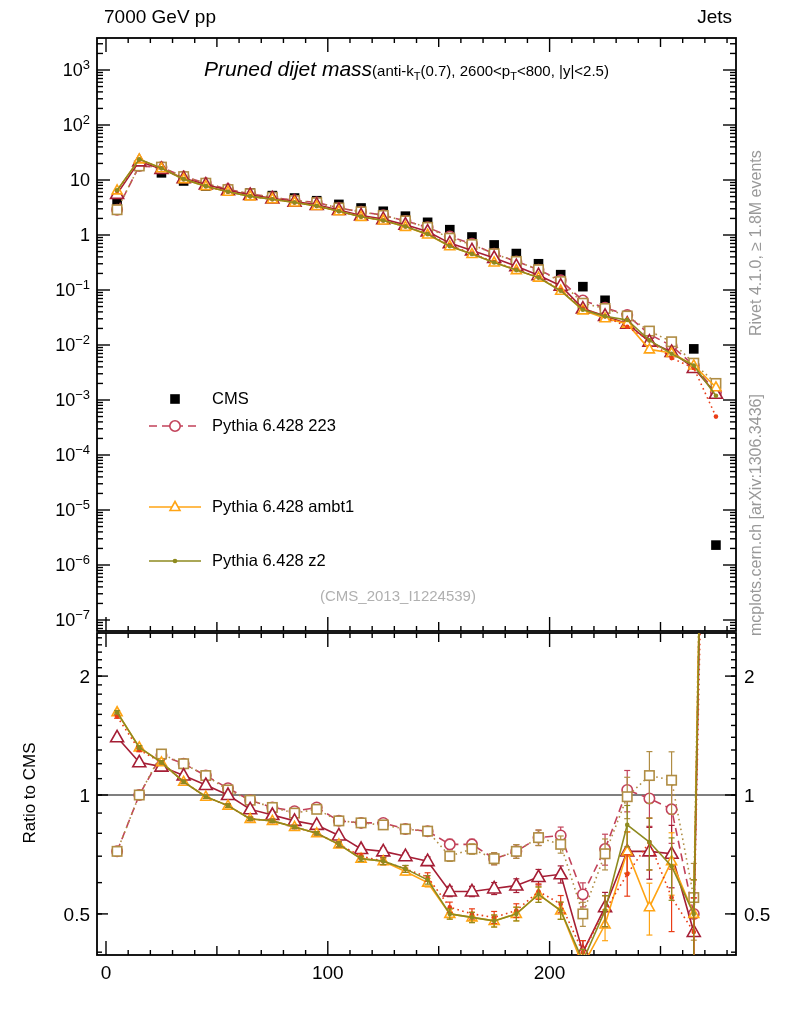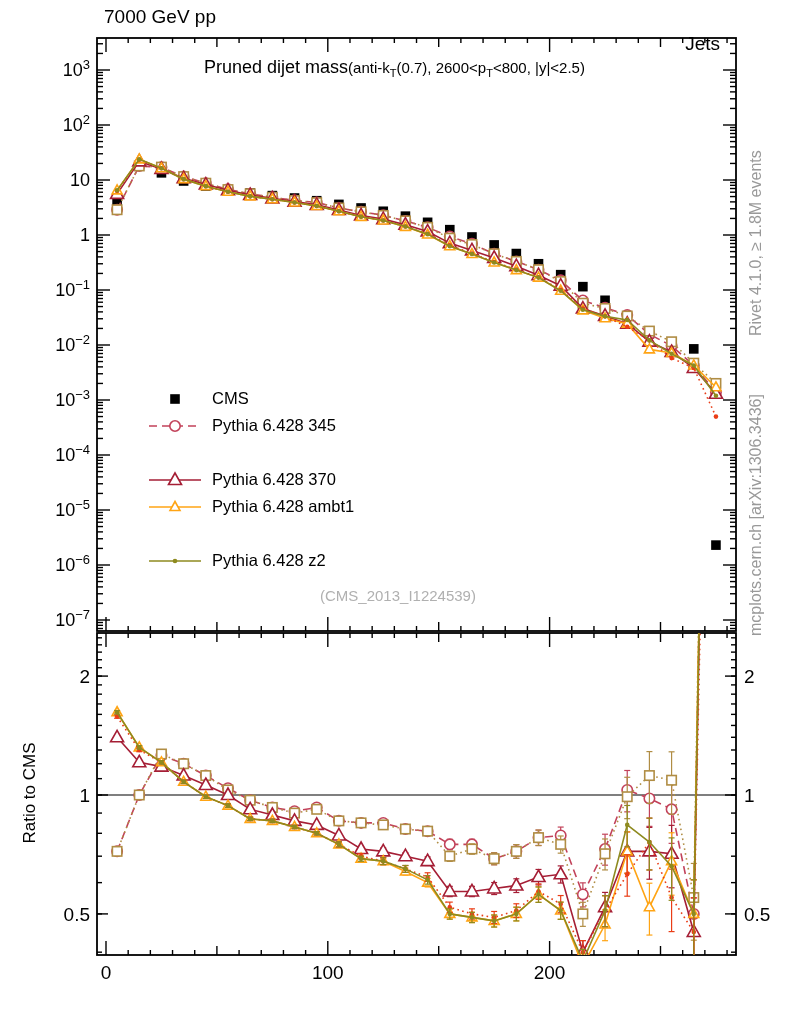--- a/index.html
+++ b/index.html
@@ -1,22 +1,22 @@
 <!DOCTYPE html>
 <html><head>
 <meta charset="utf-8">
 <style>
   html,body{margin:0;padding:0;background:#fff;}
   .fig{position:relative;width:782px;height:1024px;background:#fff;overflow:hidden;
        font-family:"Liberation Sans",sans-serif;color:#000;}
   .hdr{position:absolute;top:6px;font-size:19px;color:#000;white-space:nowrap;}
   .hdr-left{left:104px;}
-  .hdr-right{right:62px;margin-top:27px;}
+  .hdr-right{right:50px;}
   .plot-title{position:absolute;left:204px;top:57px;white-space:nowrap;}
-  .t-main{font-size:18px;}
+  .t-main{font-size:21px;font-style:italic;}
   .t-paren{font-size:15px;}
   .t-paren sub{font-size:11px;}
   svg.canvas{position:absolute;left:0;top:0;}
   .legend-row{position:absolute;left:148px;display:flex;align-items:flex-end;height:26px;}
   .legend-marker{width:54px;height:18px;flex:0 0 54px;}
   .legend-label{font-size:16.5px;margin-left:10px;white-space:nowrap;}
   .ratio-ylabel{position:absolute;left:-44px;top:782px;width:150px;height:22px;
        transform:rotate(-90deg);text-align:center;font-size:17px;color:#000;}
   .vtext{position:absolute;left:747px;writing-mode:vertical-rl;transform:rotate(180deg);
        color:#999;font-size:16px;white-space:nowrap;}
@@ -1298,28 +1298,21 @@
     <svg class="legend-marker" viewBox="0 0 54 18">
         <rect x="22.2" y="4.2" width="9.6" height="9.6" fill="#000000"></rect>
       </svg>
     <span class="legend-label">CMS</span>
   </div>
   <div class="legend-row" style="top:409px">
     <svg class="legend-marker" viewBox="0 0 54 18">
         <line x1="1" y1="9" x2="53" y2="9" stroke="#c2425a" stroke-width="1.6" stroke-dasharray="8,5"></line>
         <circle cx="27" cy="9" r="5.2" fill="#fff" stroke="#c2425a" stroke-width="1.6"></circle>
       </svg>
-    <span class="legend-label">Pythia 6.428 345</span>
-  </div>
-  <div class="legend-row" style="top:463px">
-    <svg class="legend-marker" viewBox="0 0 54 18">
-        <line x1="1" y1="9" x2="53" y2="9" stroke="#a51e35" stroke-width="1.6"></line>
-        <path d="M 27 2 L 33.5 13.5 L 20.5 13.5 Z" fill="#fff" stroke="#a51e35" stroke-width="1.6"></path>
-      </svg>
-    <span class="legend-label">Pythia 6.428 370</span>
+    <span class="legend-label">Pythia 6.428 223</span>
   </div>
   <div class="legend-row" style="top:490px">
     <svg class="legend-marker" viewBox="0 0 54 18">
         <line x1="1" y1="9" x2="53" y2="9" stroke="#ffa414" stroke-width="1.6"></line>
         <path d="M 27 3.5 L 32 12.5 L 22 12.5 Z" fill="#fff" stroke="#ffa414" stroke-width="1.6"></path>
       </svg>
     <span class="legend-label">Pythia 6.428 ambt1</span>
   </div>
   <div class="legend-row" style="top:544px">
     <svg class="legend-marker" viewBox="0 0 54 18">

